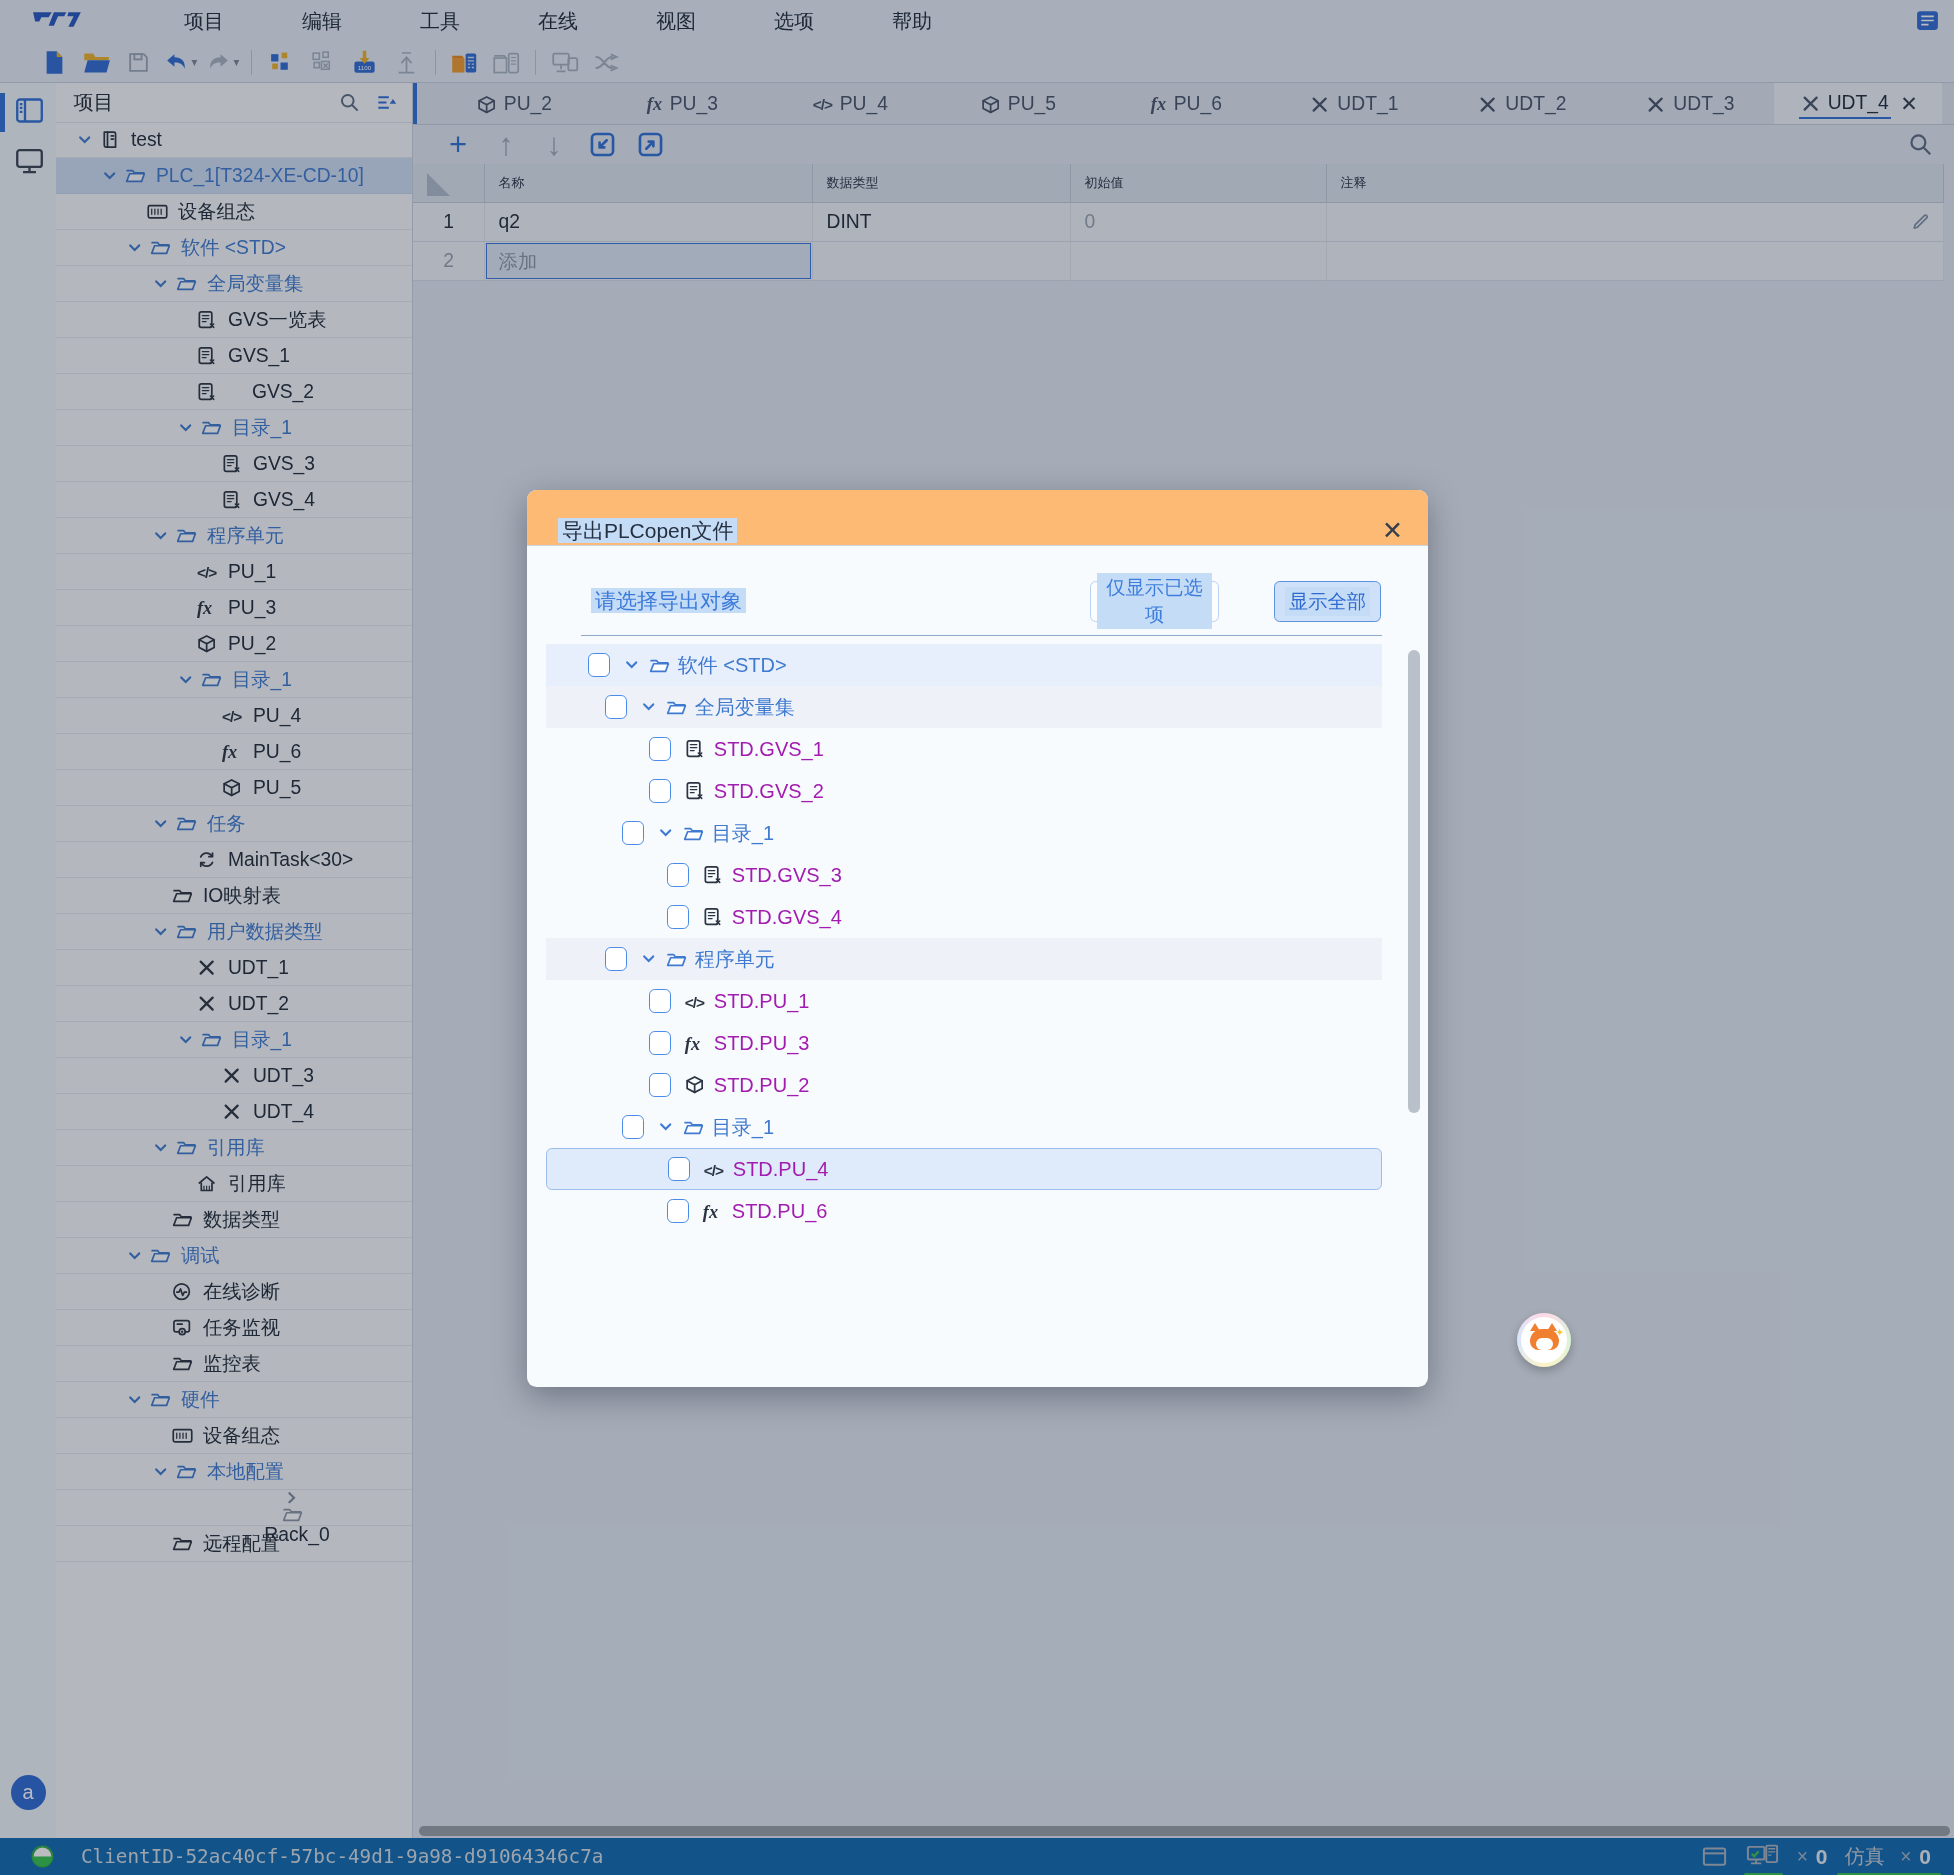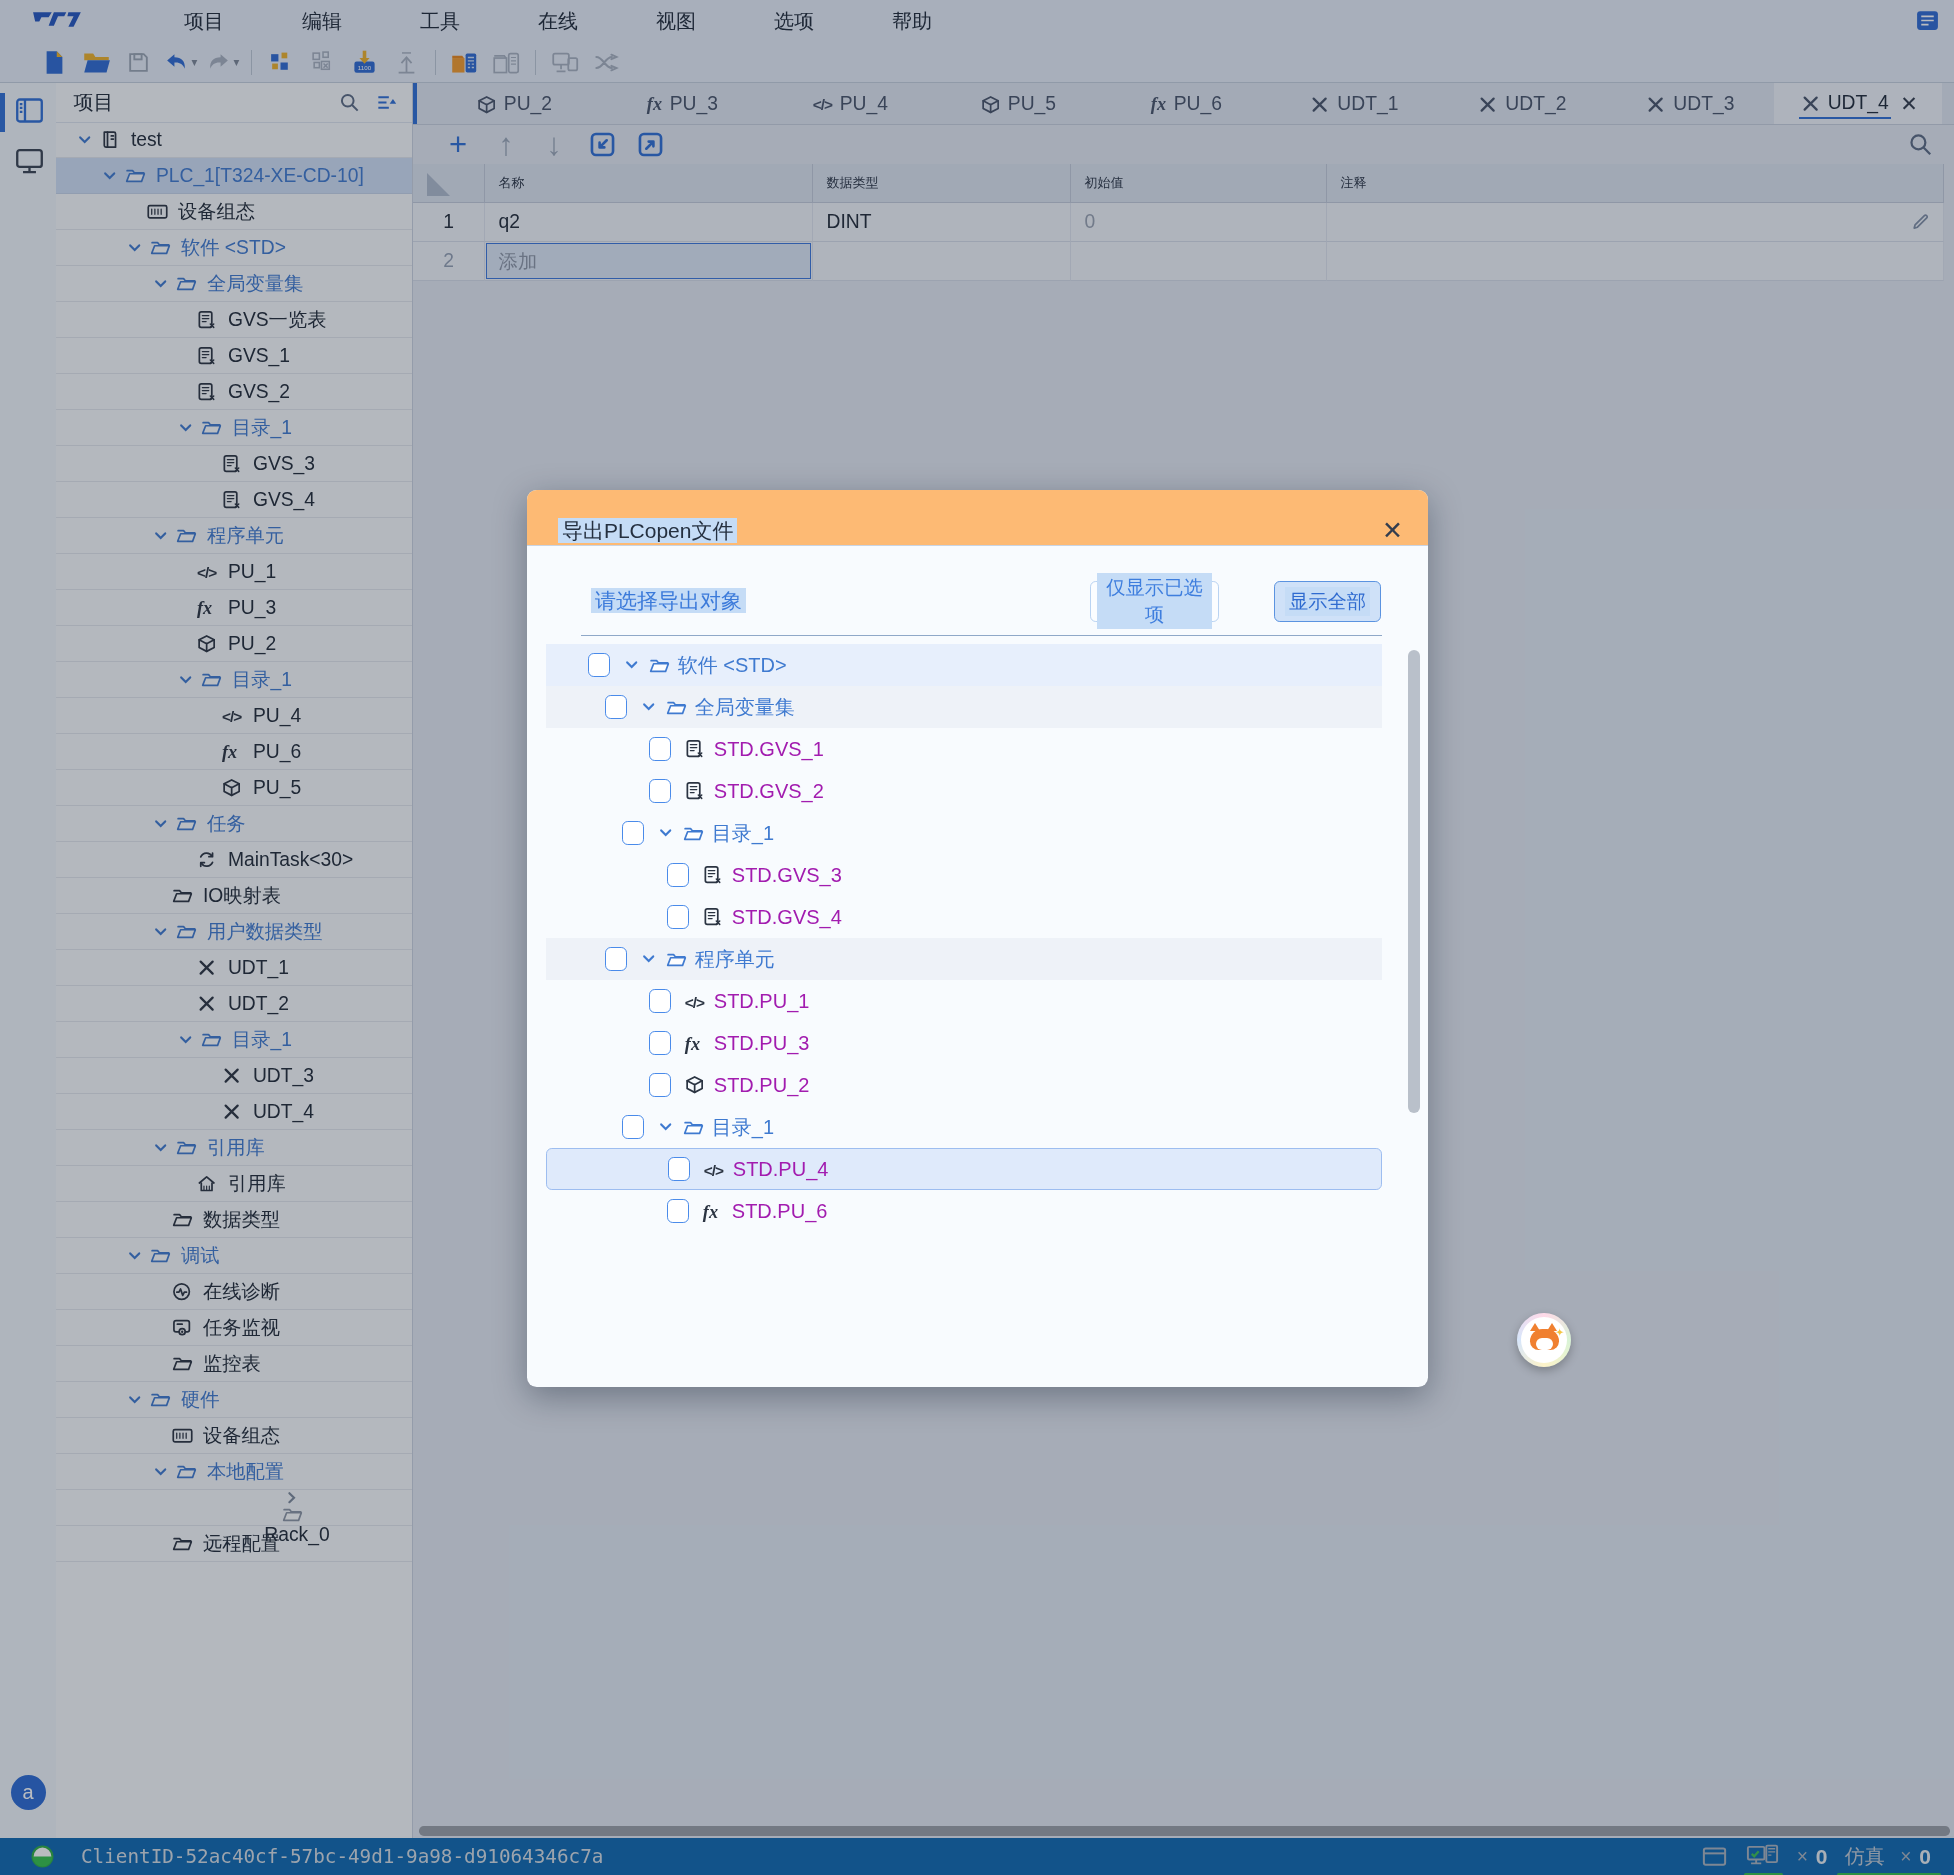--- a/index.html
+++ b/index.html
@@ -404,21 +404,21 @@
         <div class="trow" style="padding-left: 141px;">
           <span class="ti">
             <svg viewBox="0 0 18 18" width="19.3" height="19.3" fill="none" stroke="currentColor" stroke-width="1.6" stroke-linejoin="round" stroke-linecap="round">
               <rect x="2.2" y="1.8" width="11.6" height="14.4" rx="1.8"></rect>
               <path d="M5 5.2h6M5 8h6M5 10.8h3.5" stroke-width="1.2"></path>
               <path d="M12.4 13l3.2 3.2M15.6 13l-3.2 3.2" stroke-width="1.4"></path>
             </svg>
           </span>
           <span class="tlabel">GVS_1</span>
         </div>
-        <div class="trow" style="padding-left: 141px;">
+        <div class="trow" style="padding-left: 141px; gap: 24px;">
           <span class="ti">
             <svg viewBox="0 0 18 18" width="19.3" height="19.3" fill="none" stroke="currentColor" stroke-width="1.6" stroke-linejoin="round" stroke-linecap="round">
               <rect x="2.2" y="1.8" width="11.6" height="14.4" rx="1.8"></rect>
               <path d="M5 5.2h6M5 8h6M5 10.8h3.5" stroke-width="1.2"></path>
               <path d="M12.4 13l3.2 3.2M15.6 13l-3.2 3.2" stroke-width="1.4"></path>
             </svg>
           </span>
           <span class="tlabel">GVS_2</span>
         </div>
         <div class="trow" style="padding-left: 122px;">

